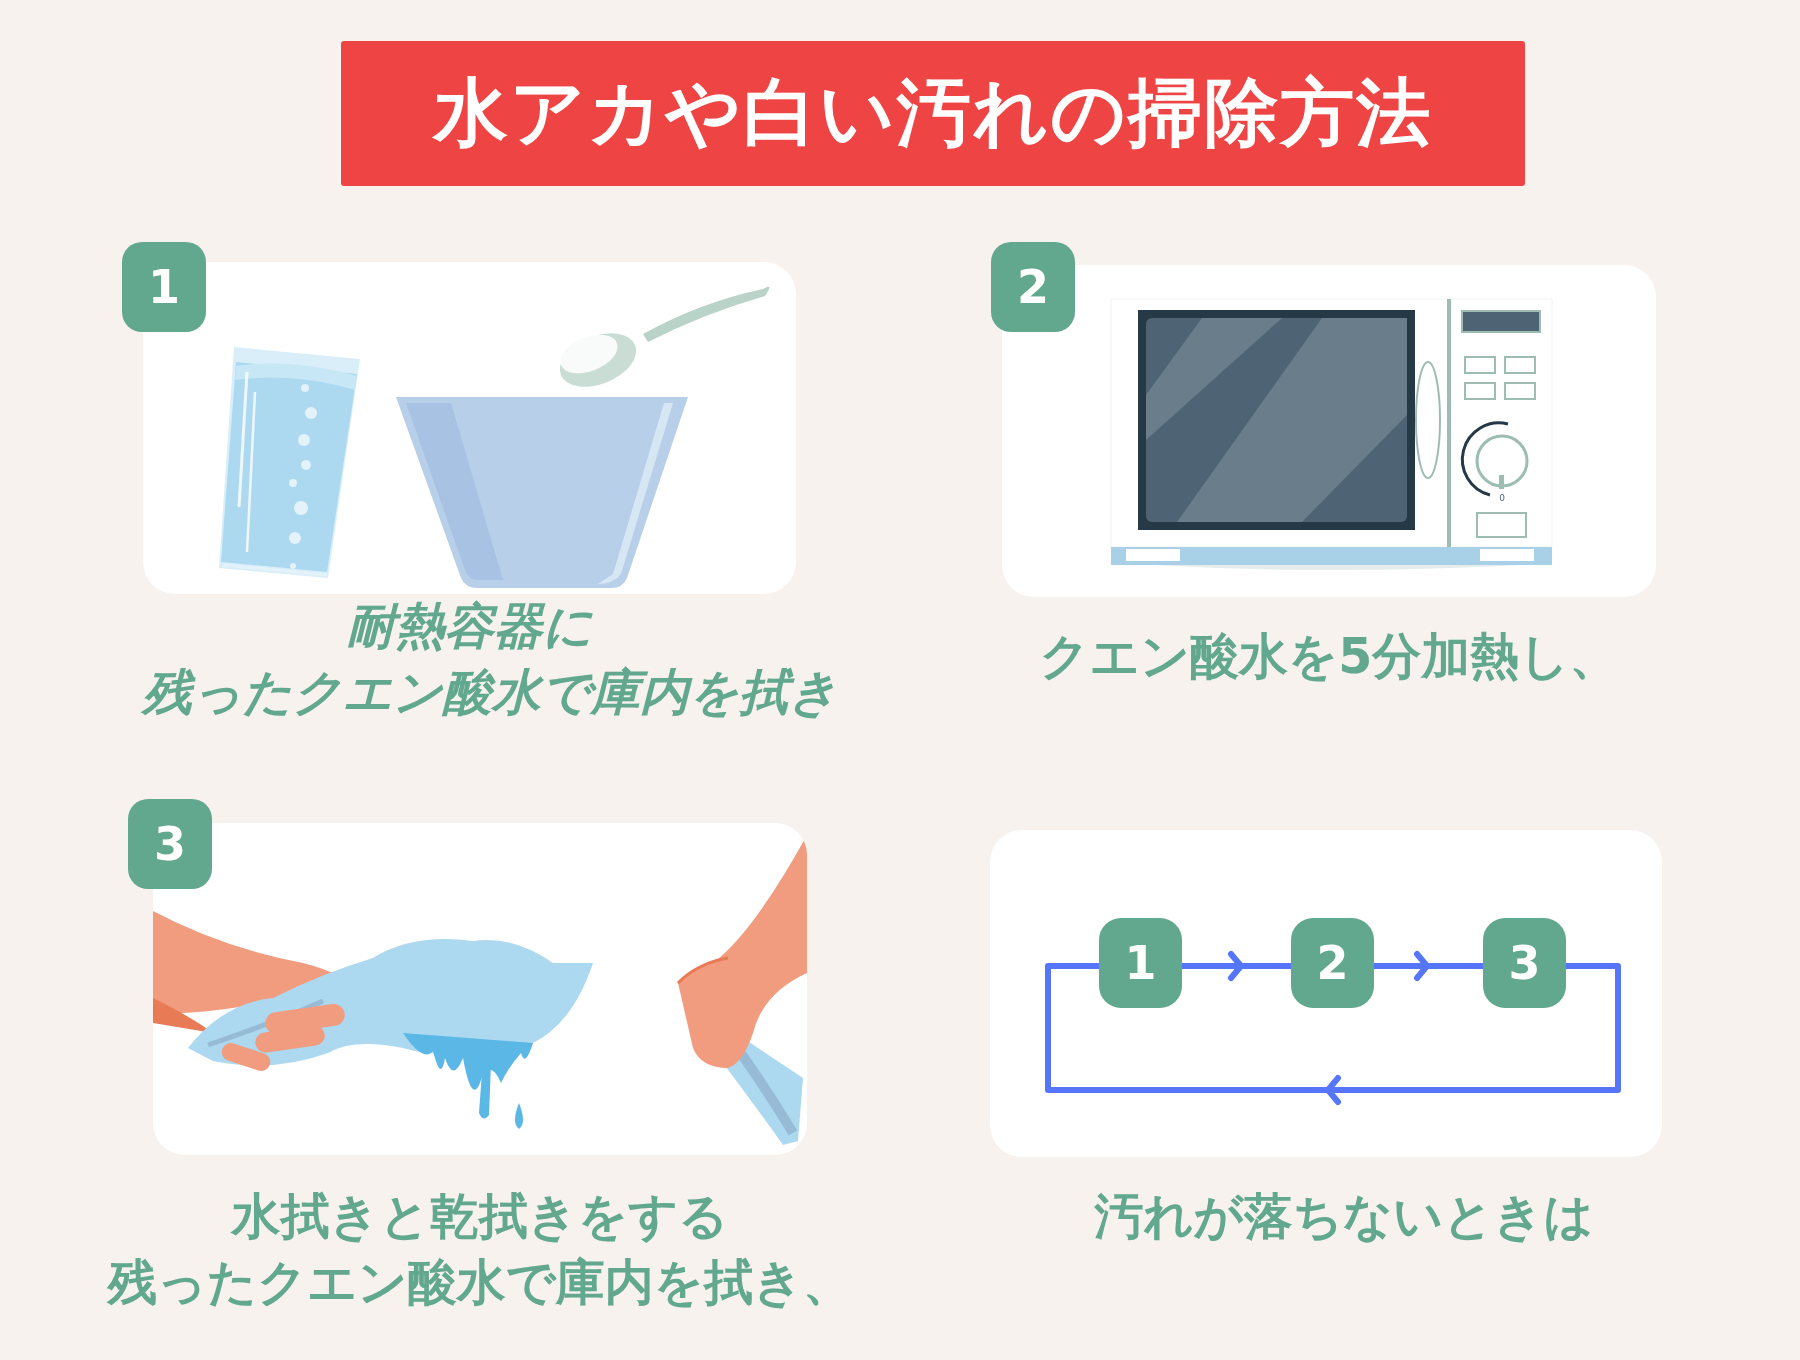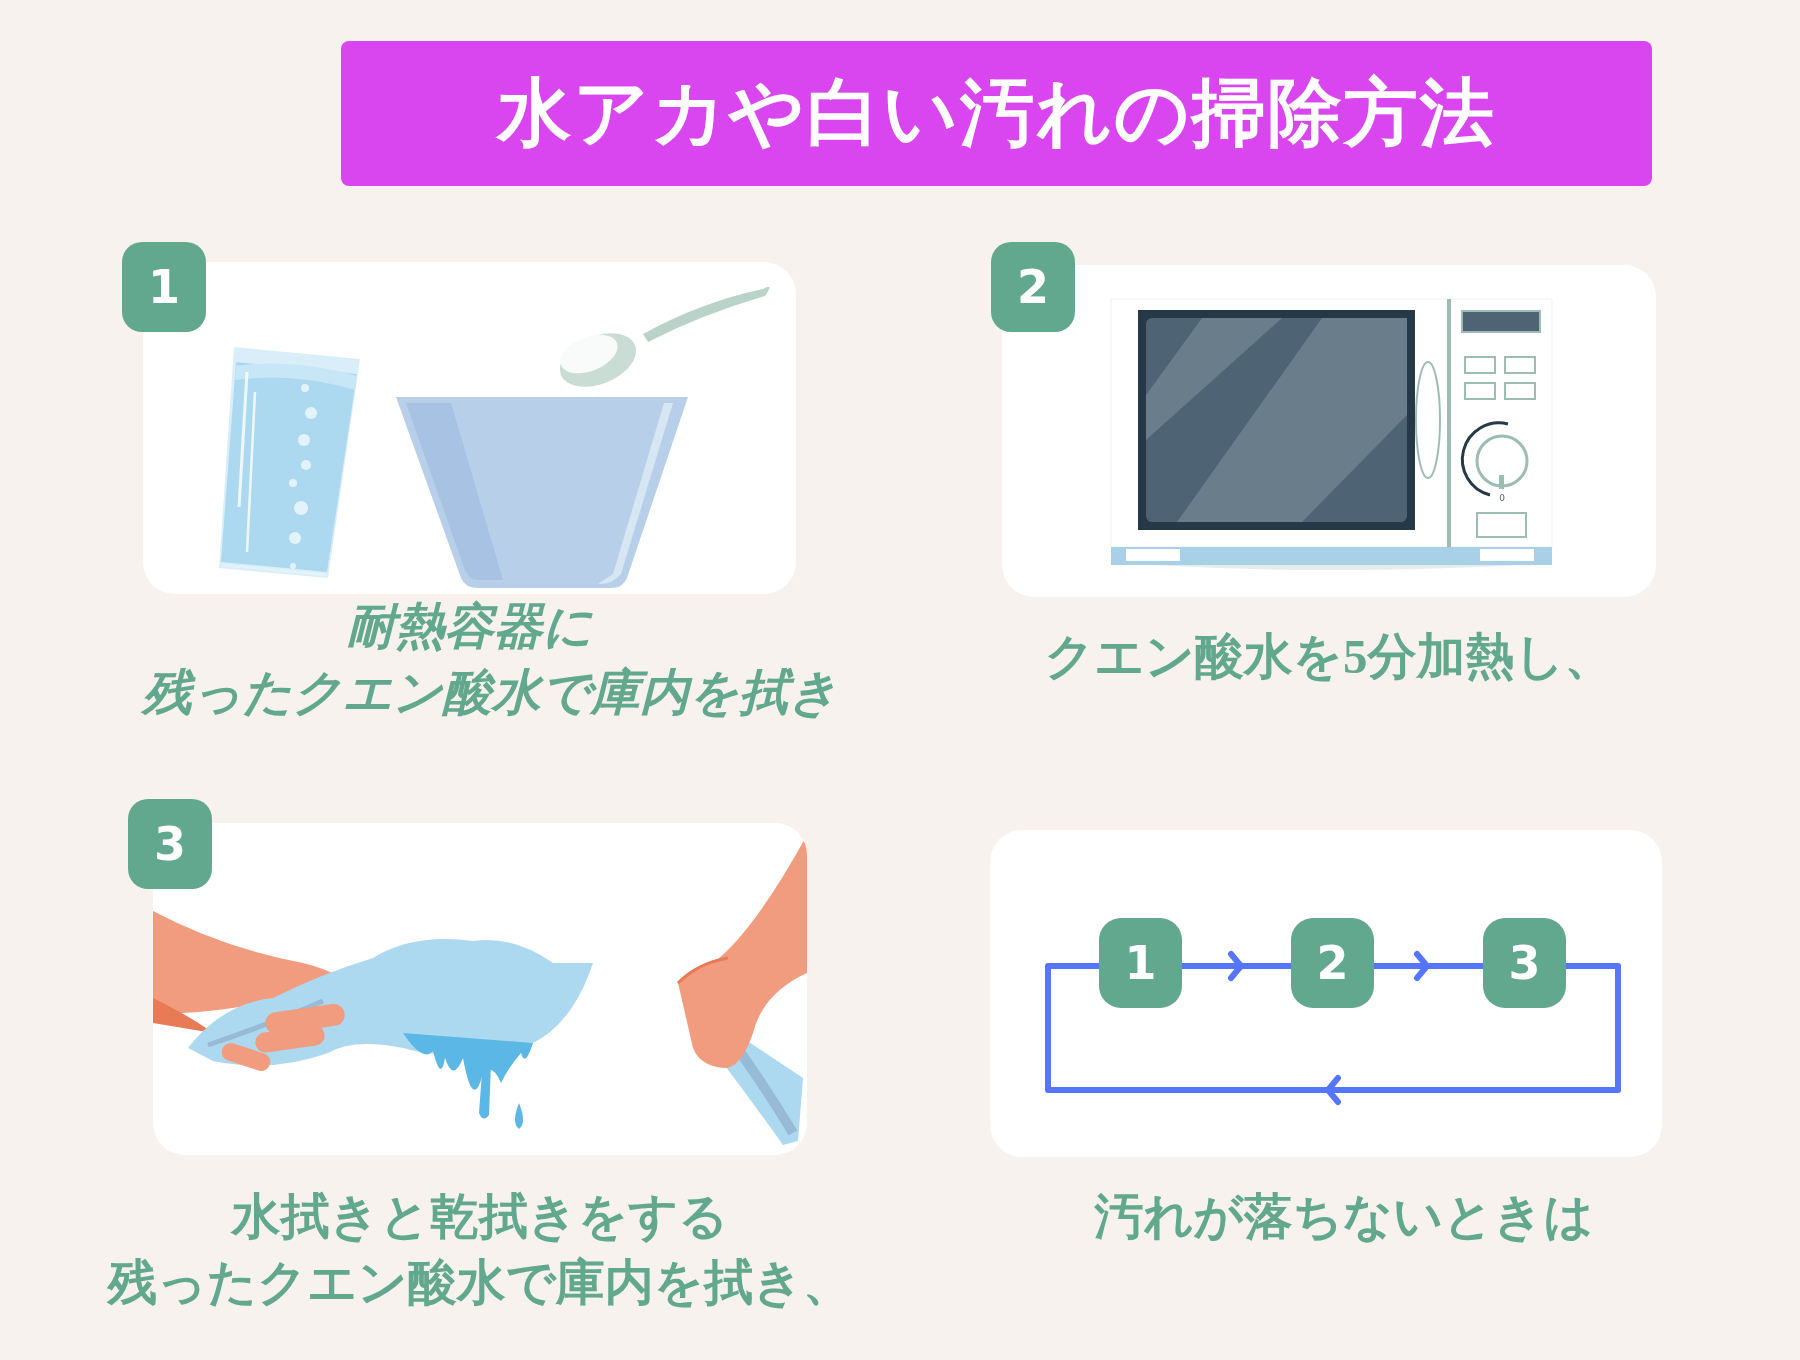--- a/index.html
+++ b/index.html
@@ -5,23 +5,23 @@
   * { margin: 0; padding: 0; box-sizing: border-box; }
   html, body { width: 1800px; height: 1360px; overflow: hidden; }
   body {
     background: #f8f2ef;
     position: relative;
     font-family: "DejaVu Sans", sans-serif;
   }
   .title-box {
     position: absolute;
     left: 341px; top: 41px;
-    width: 1311px; height: 145px;
-    background: #d946ef;
-    border-radius: 8px;
+    width: 1184px; height: 145px;
+    background: #ef4444;
+    border-radius: 3px;
     display: flex; align-items: center; justify-content: center;
   }
   .title-text {
     color: #ffffff;
     font-size: 74px;
     font-weight: bold;
     letter-spacing: 2px;
     white-space: nowrap;
   }
   .card {
@@ -145,21 +145,21 @@
 
       <rect x="475" y="248" width="49" height="24" fill="none" stroke="#9dbdb2" stroke-width="2"></rect>
 
       <rect x="109" y="282" width="441" height="18" fill="#a8d0e6"></rect>
       <rect x="124" y="284" width="54" height="12" fill="#ffffff"></rect>
       <rect x="478" y="284" width="54" height="12" fill="#ffffff"></rect>
       <path d="M150,300 Q330,310 520,300 Z" fill="#e6ecec"></path>
     </g>
   </svg>
 </div>
-<div class="caption" style="left:1002px; top:624px; width:654px;font-family:Liberation Serif, serif;">
+<div class="caption" style="left:1002px; top:624px; width:654px;">
   <div>クエン酸水を5分加熱し、</div>
 </div>
 
 <div class="badge" style="left:128px; top:799px;">
   <span>3</span>
 </div>
 <div class="card" style="left:153px; top:823px; width:654px; height:332px;">
   <svg width="654" height="332" viewBox="0 0 654 332">
 
     <g>

